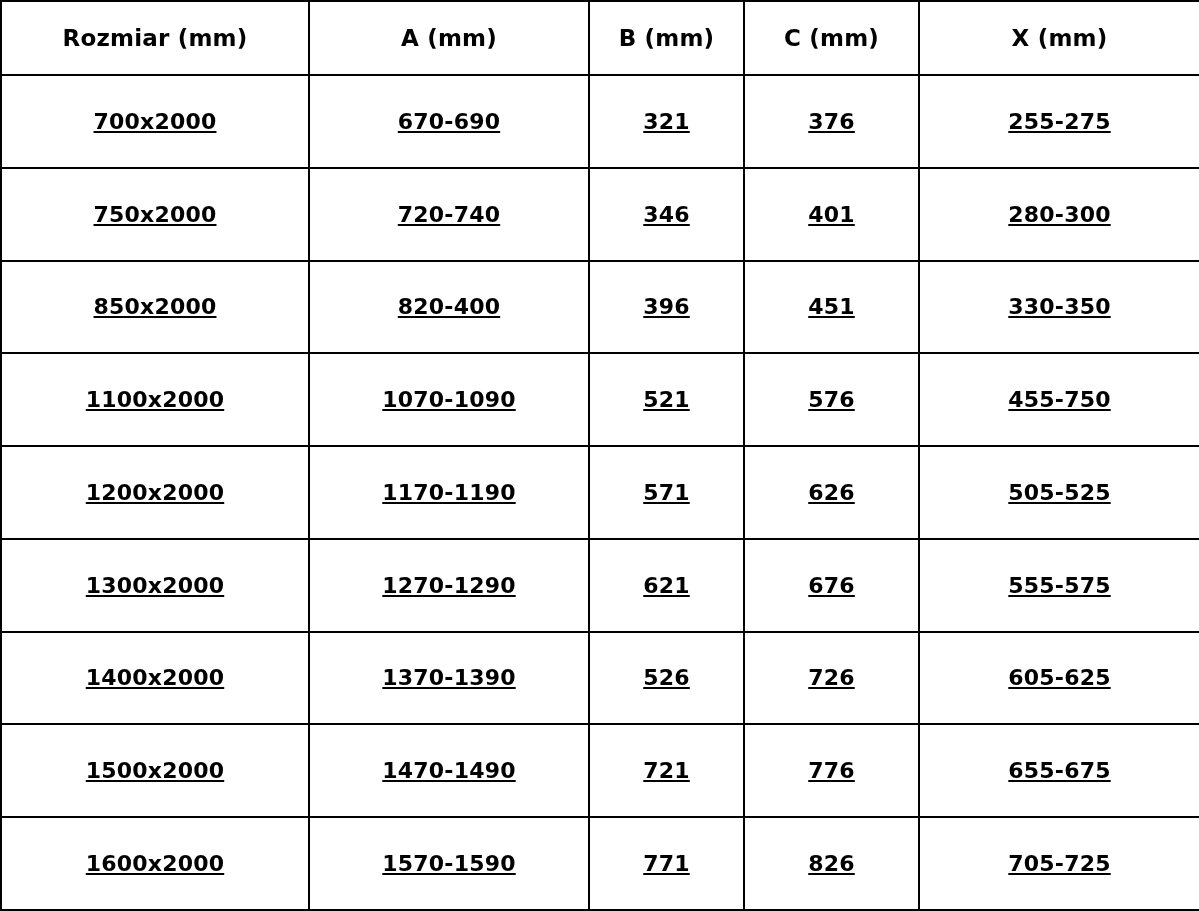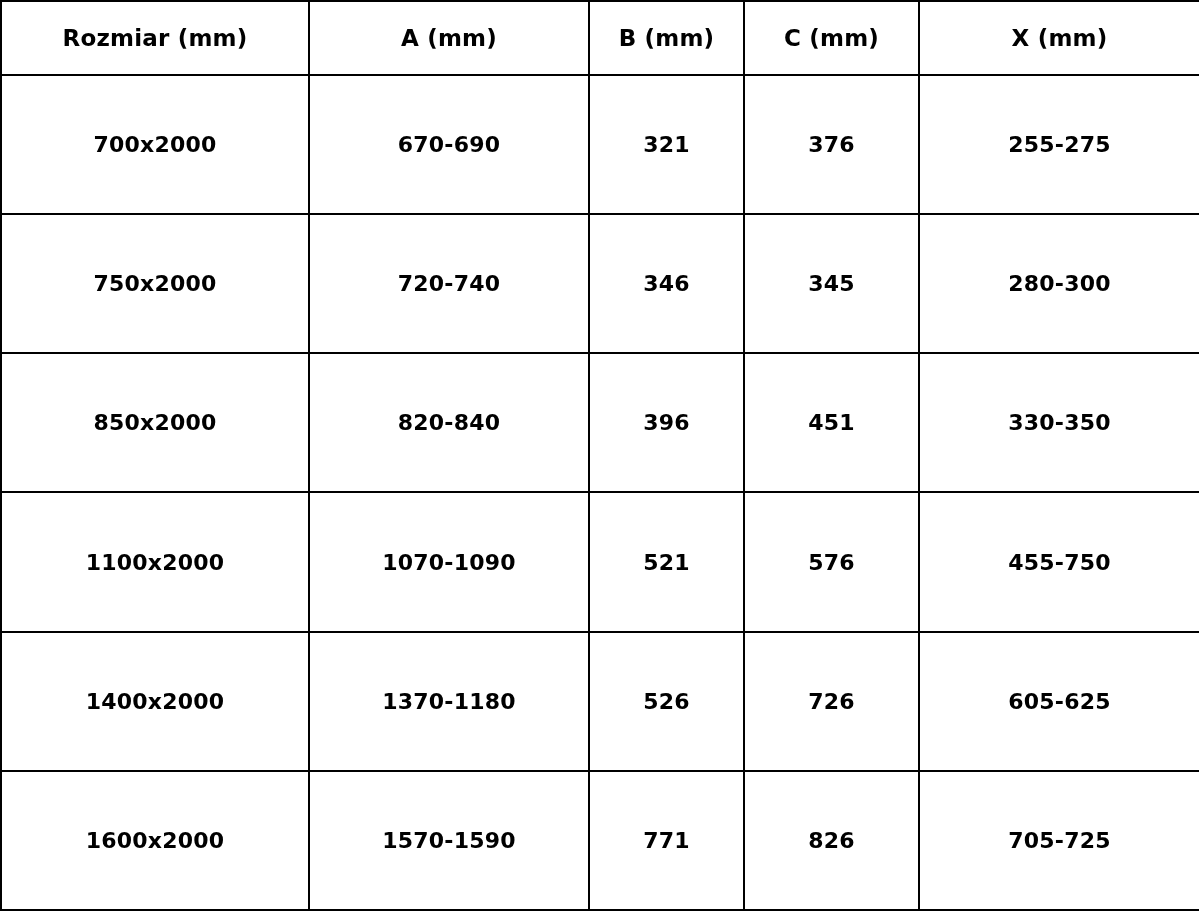--- a/index.html
+++ b/index.html
@@ -35,20 +35,21 @@
     letter-spacing: 0.2px;
     padding: 0 4px;
     box-sizing: border-box;
   }
   table.size-table thead th {
     font-size: 23px;
     height: 74px;
   }
   table.size-table tbody td {
     height: 70px;
+    text-decoration: underline;
   }
   
   col.c-size { width: 308px; }
   col.c-a    { width: 280px; }
   col.c-b    { width: 155px; }
   col.c-c    { width: 175px; }
   col.c-x    { width: 281px; }
 </style>
 </head>
 <body>
@@ -76,43 +77,64 @@
         <td>700x2000</td>
         <td>670-690</td>
         <td>321</td>
         <td>376</td>
         <td>255-275</td>
       </tr>
       <tr>
         <td>750x2000</td>
         <td>720-740</td>
         <td>346</td>
-        <td>345</td>
+        <td>401</td>
         <td>280-300</td>
       </tr>
       <tr>
         <td>850x2000</td>
-        <td>820-840</td>
+        <td>820-400</td>
         <td>396</td>
         <td>451</td>
         <td>330-350</td>
       </tr>
       <tr>
         <td>1100x2000</td>
         <td>1070-1090</td>
         <td>521</td>
         <td>576</td>
         <td>455-750</td>
       </tr>
       <tr>
+        <td>1200x2000</td>
+        <td>1170-1190</td>
+        <td>571</td>
+        <td>626</td>
+        <td>505-525</td>
+      </tr>
+      <tr>
+        <td>1300x2000</td>
+        <td>1270-1290</td>
+        <td>621</td>
+        <td>676</td>
+        <td>555-575</td>
+      </tr>
+      <tr>
         <td>1400x2000</td>
-        <td>1370-1180</td>
+        <td>1370-1390</td>
         <td>526</td>
         <td>726</td>
         <td>605-625</td>
+      </tr>
+      <tr>
+        <td>1500x2000</td>
+        <td>1470-1490</td>
+        <td>721</td>
+        <td>776</td>
+        <td>655-675</td>
       </tr>
       <tr>
         <td>1600x2000</td>
         <td>1570-1590</td>
         <td>771</td>
         <td>826</td>
         <td>705-725</td>
       </tr>
     </tbody>
   </table>

